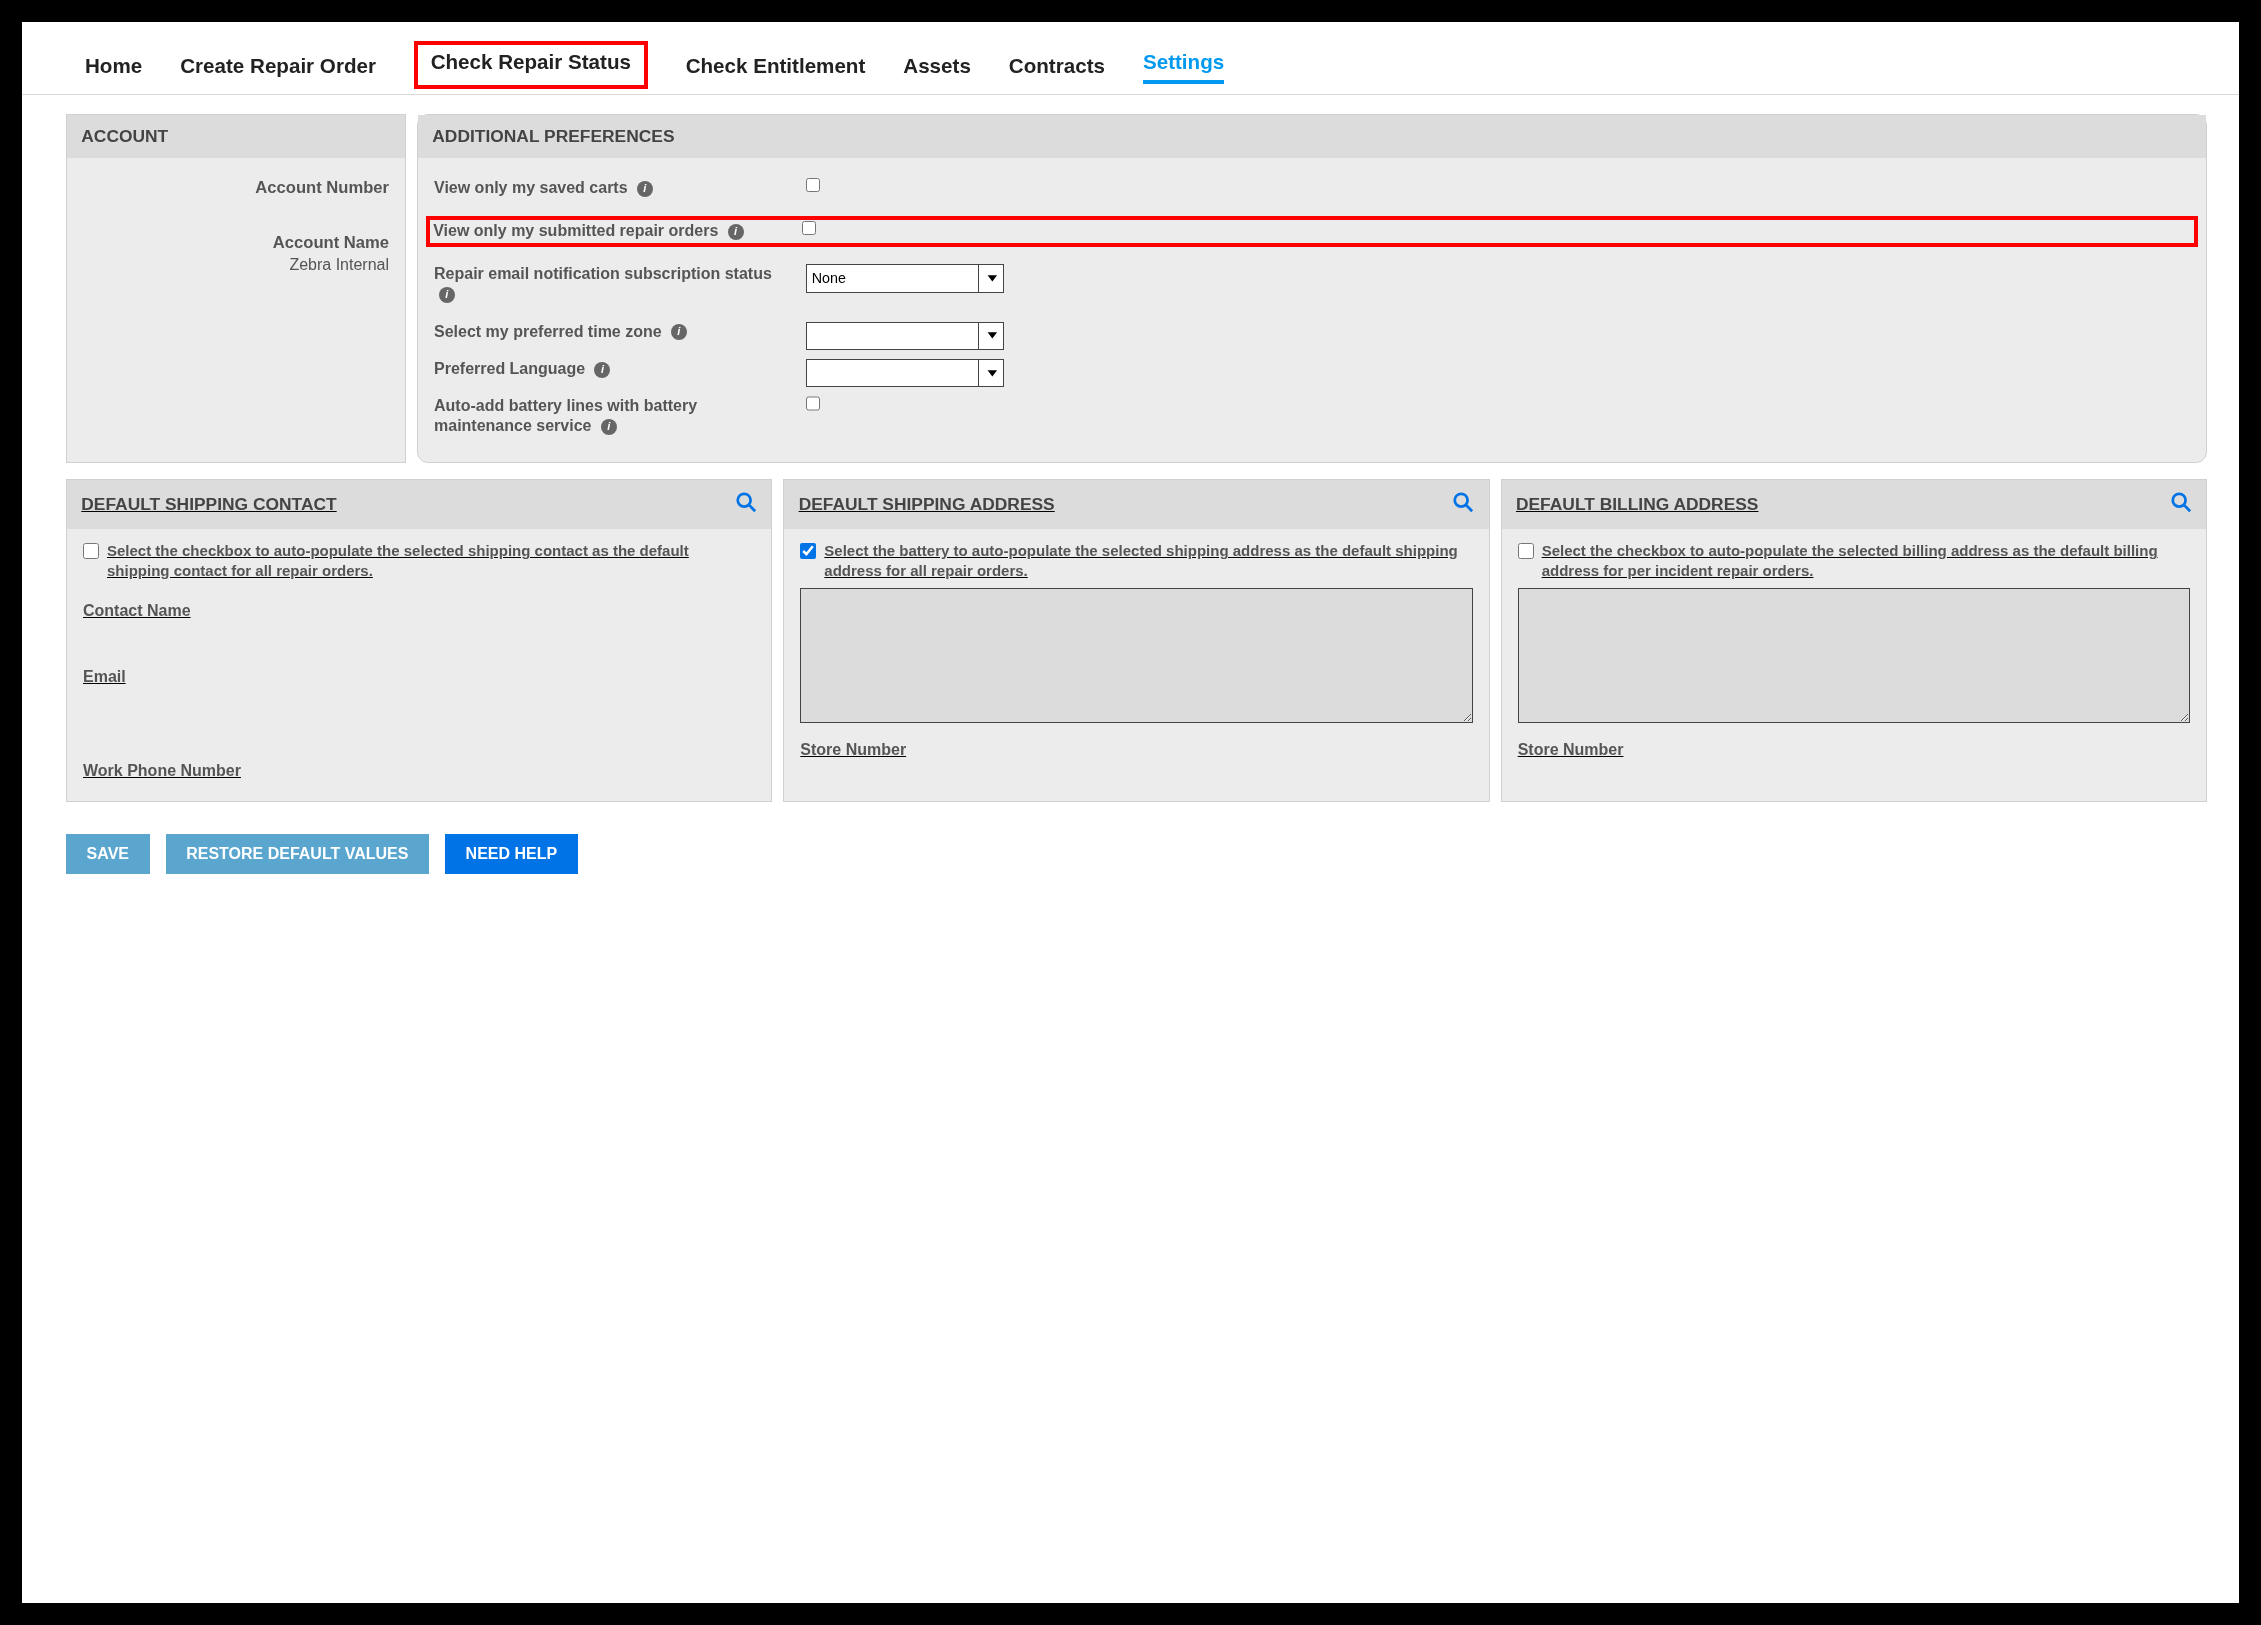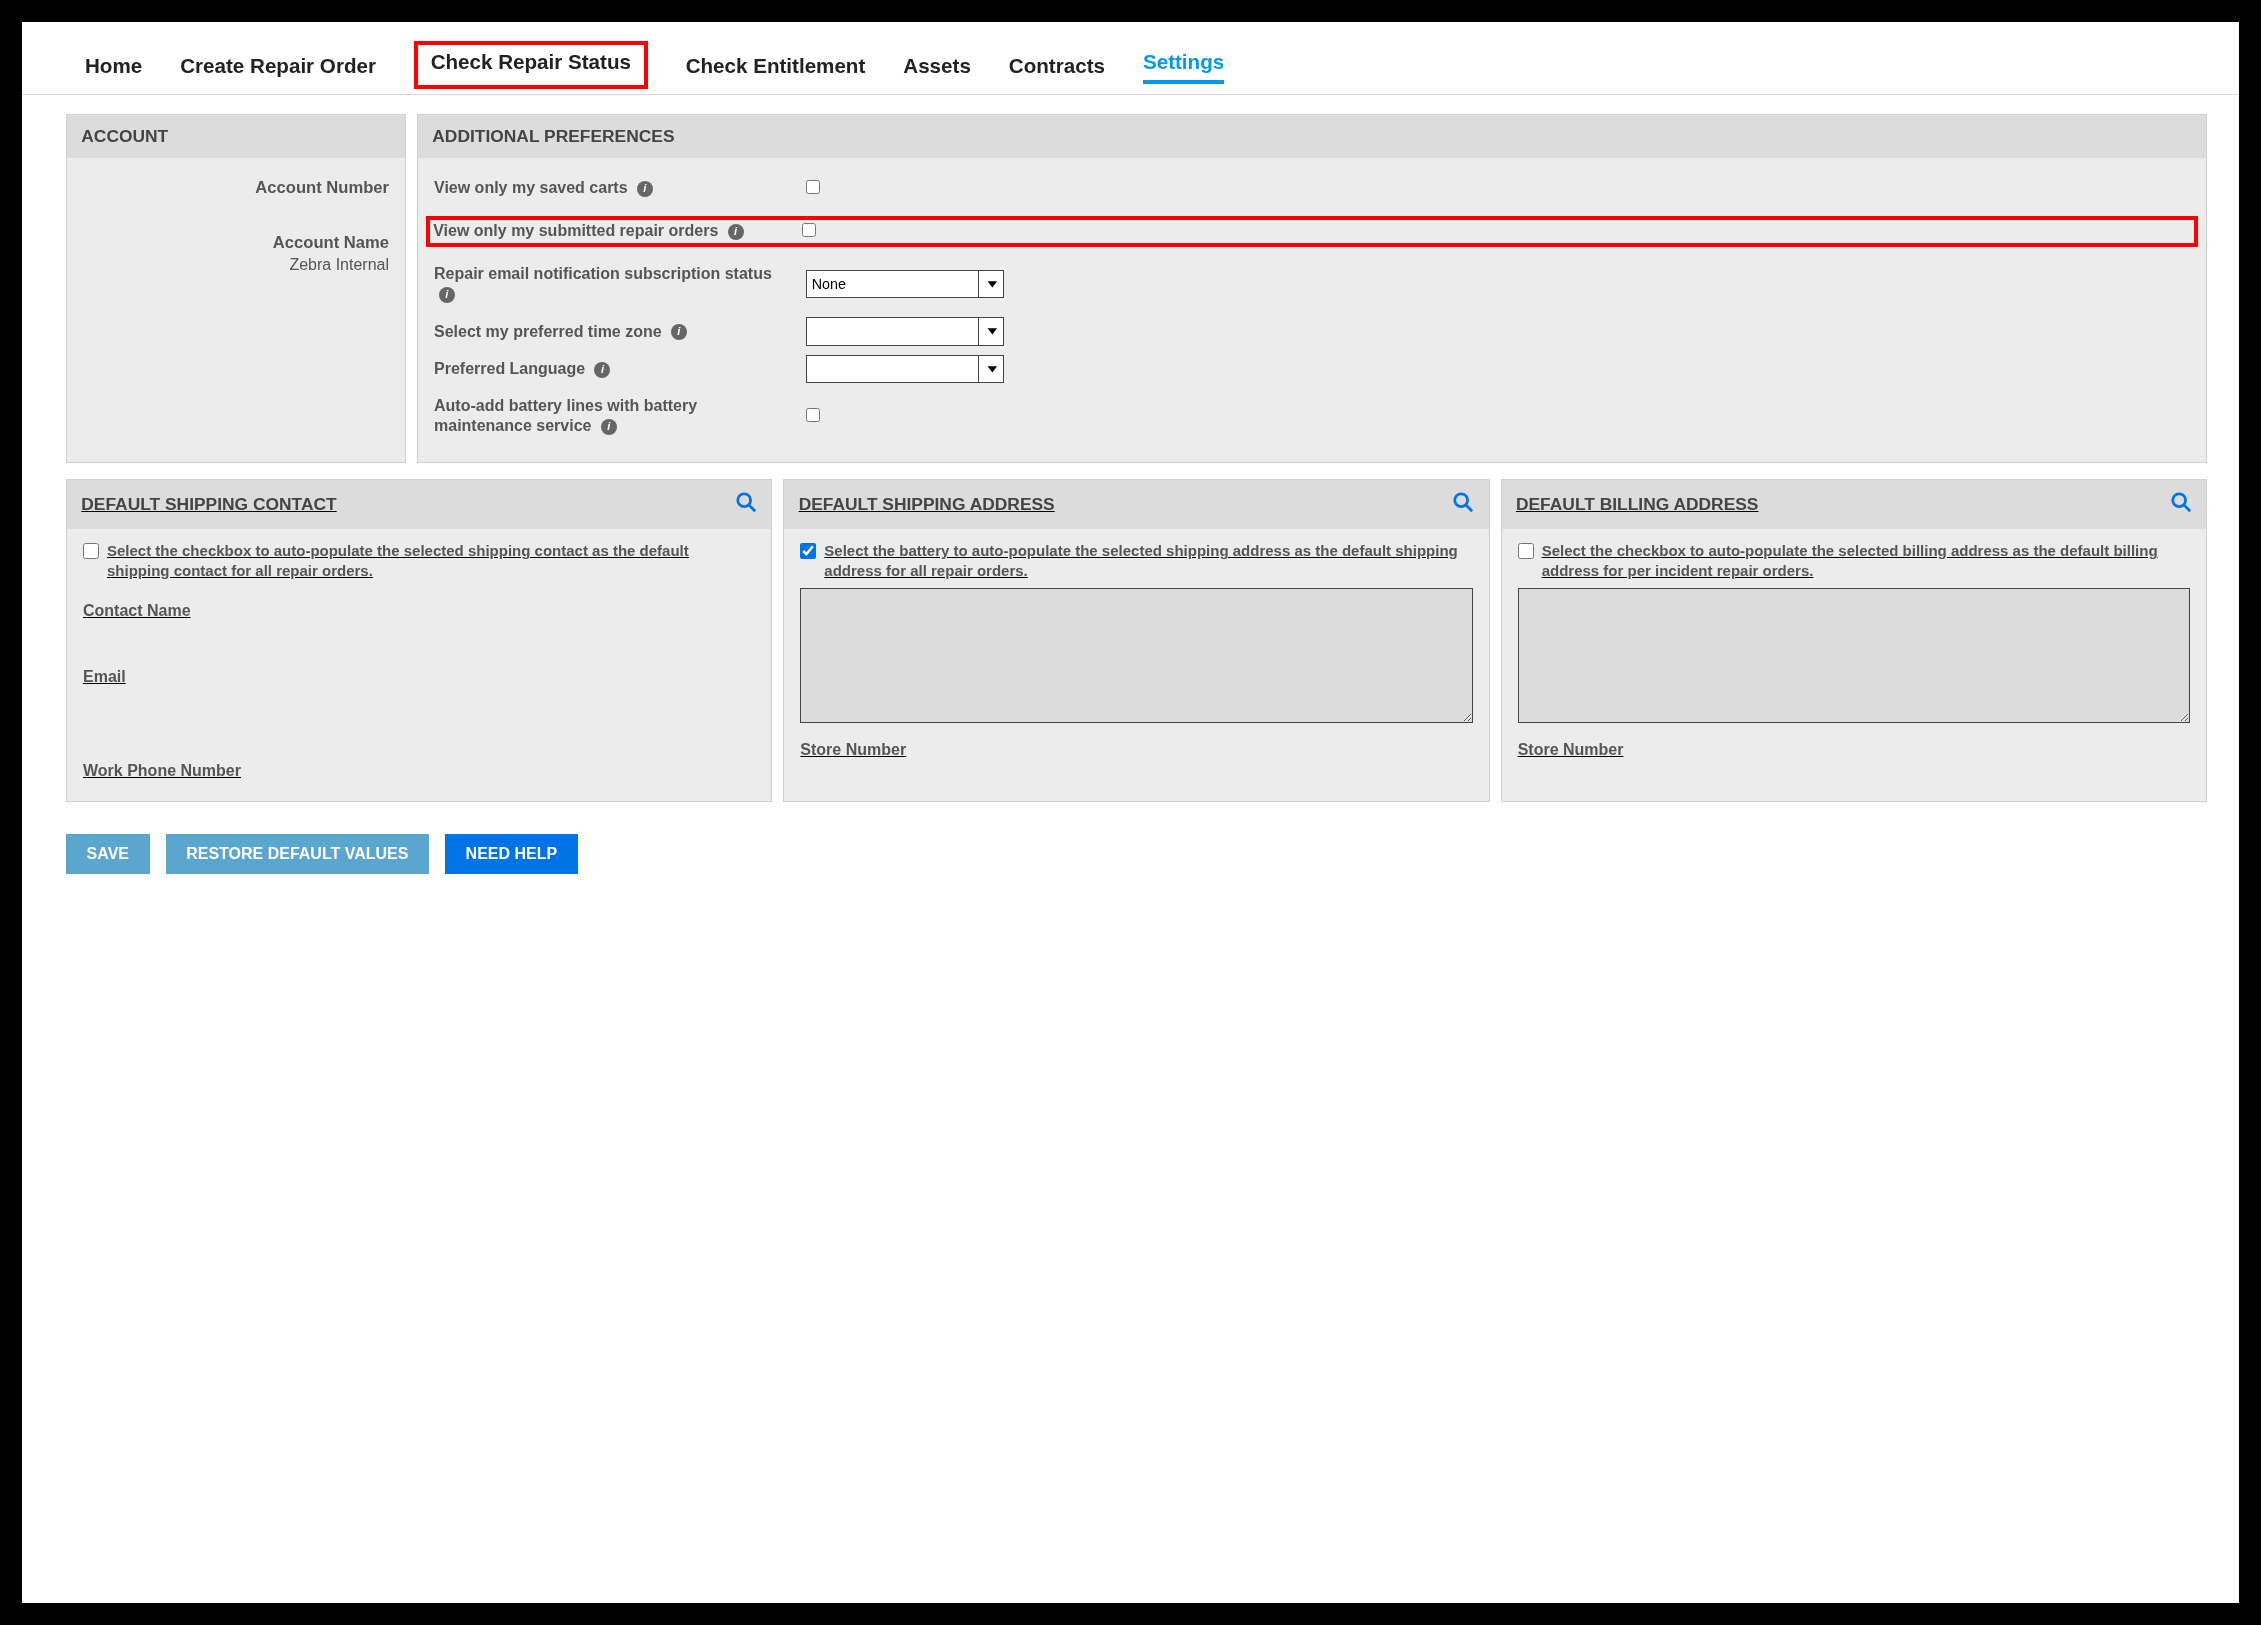--- a/index.html
+++ b/index.html
@@ -59,28 +59,27 @@
     font-weight: 700;
     color: #444;
     display: flex;
     justify-content: space-between;
     align-items: center;
   }
   .panel-body {
     padding: 12.7px 16px 20.6px 16px;
   }
   .account-panel { flex: 0 0 340px; text-align: right; }
-  .prefs-panel   { flex: 1; }
+  .prefs-panel   { flex: 1; border-radius: 11px; }
   
   .acct-label { font-size: 16.6px; font-weight: 700; color: #555; margin-top: 8px; }
   .acct-value { font-size: 16px; color: #555; margin-top: 3.2px; }
   
   .pref-row {
     display: flex;
-    align-items: center;
     margin: 8px 0 17.4px 0;
     position: relative;
   }
   .pref-row.highlight {
     border: 4.8px solid #ff0000;
     padding: 1.6px 6.3px 1.6px 3.2px;
     margin-left: -8px;
     margin-right: -8px;
   }
   .pref-label {

